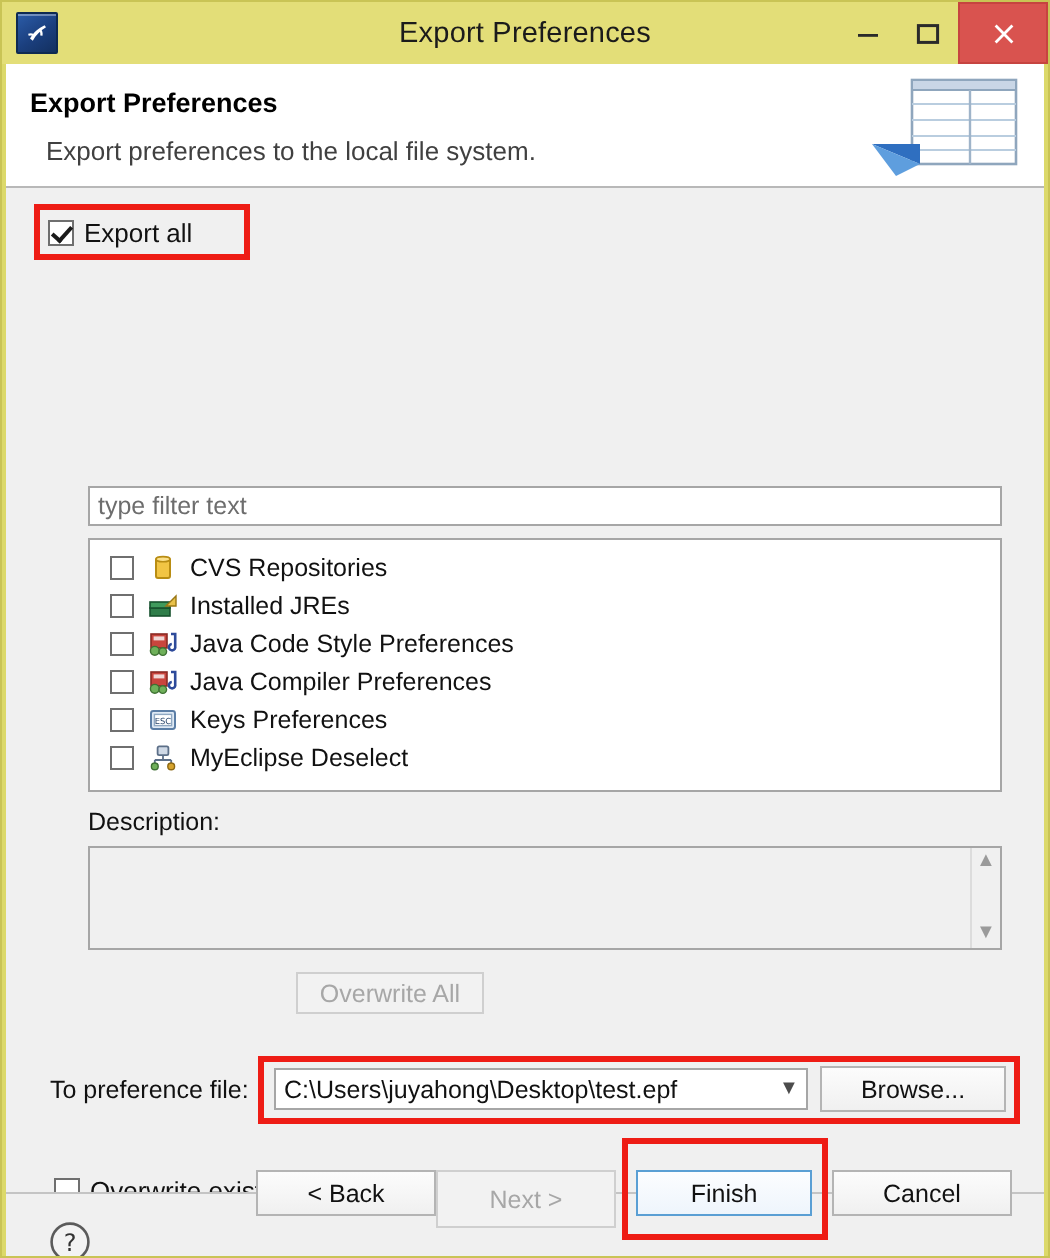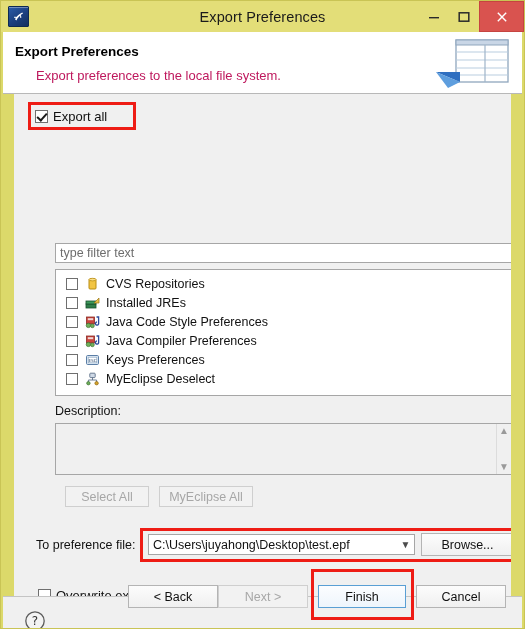--- a/index.html
+++ b/index.html
@@ -87,35 +87,35 @@
   }
   #header-title {
     position: absolute;
     left: 12px; top: 12px;
     font-size: 13.5px;
     font-weight: bold;
     color: #000;
   }
   #header-sub {
     position: absolute;
-    left: 33px; top: 36px;
+    left: 20px; top: 36px;
     font-size: 13px;
-    color: #be185d;
+    color: #404040;
   }
   #header-graphic {
     position: absolute;
     right: 8px; top: 4px;
     width: 86px; height: 58px;
   }
 
   
   #body {
     position: relative;
     background: #f0f0f0;
-    margin: 0 13px;
+    margin: 0 2px;
     height: 502px;
     box-sizing: border-box;
     overflow: hidden;
   }
 
   
   #exportall-wrap {
     position: absolute;
     left: 14px; top: 8px;
     width: 108px; height: 28px;
@@ -316,21 +316,21 @@
     background: #f0f0f0;
     border-top: 1px solid #c4c4c4;
     box-sizing: border-box;
   }
   #help-icon {
     position: absolute;
     left: 21px; top: 13px;
     width: 22px; height: 22px;
   }
   #btn-back   { position:absolute; left:127px; top:584px; width:90px; height:23px; }
-  #btn-next   { position:absolute; left:217px; top:584px; width:90px; height:23px; }
+  #btn-next   { position:absolute; left:217px; top:584px; width:90px; height:29px; }
   #btn-finish { position:absolute; left:317px; top:584px; width:88px; height:23px;
                 border:1px solid #5a9fd4; background:linear-gradient(#fcfdff,#eef5fc); }
   #btn-cancel { position:absolute; left:415px; top:584px; width:90px; height:23px; }
   #finish-highlight {
     position: absolute;
     left: 310px; top: 568px;
     width: 103px; height: 51px;
     border: 3px solid #ee1c15;
     box-sizing: border-box;
     pointer-events: none;
@@ -482,22 +482,21 @@
     </div>
 
     <div id="desc-label">Description:</div>
     <div id="desc-box">
       <div id="desc-scroll">
         <span class="scroll-arrow">▲</span>
         <span class="scroll-arrow">▼</span>
       </div>
     </div>
 
-    <div class="btn disabled" id="btn-select-all">Select All</div>
-    <div class="btn disabled" id="btn-deselect-all">MyEclipse All</div>
+    <div class="btn disabled" id="btn-deselect-all">Overwrite All</div>
 
     <div id="pref-highlight"></div>
     <div id="pref-label">To preference file:</div>
     <div id="pref-combo">
       <span id="pref-combo-value">C:\Users\juyahong\Desktop\test.epf</span>
       <span id="pref-combo-arrow">▼</span>
     </div>
     <div class="btn" id="btn-browse">Browse...</div>
 
     <div id="overwrite-row">

